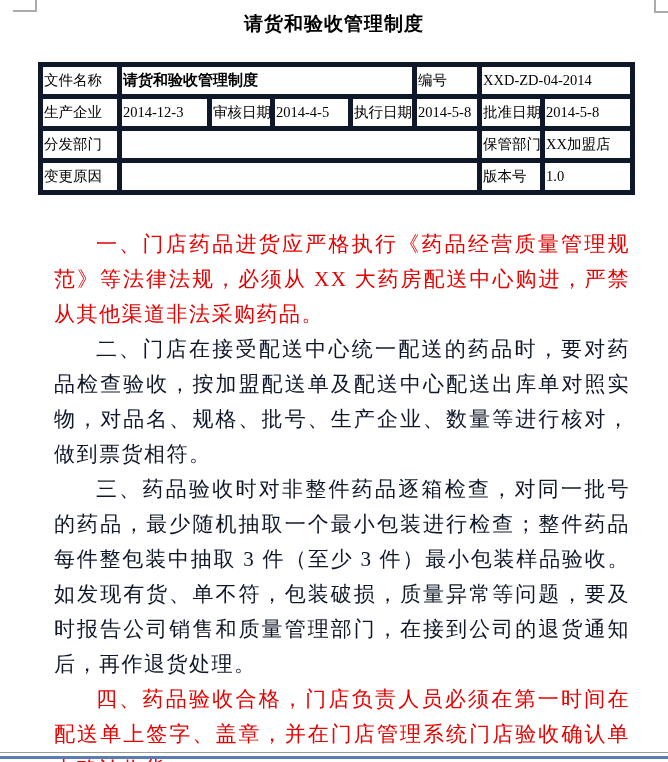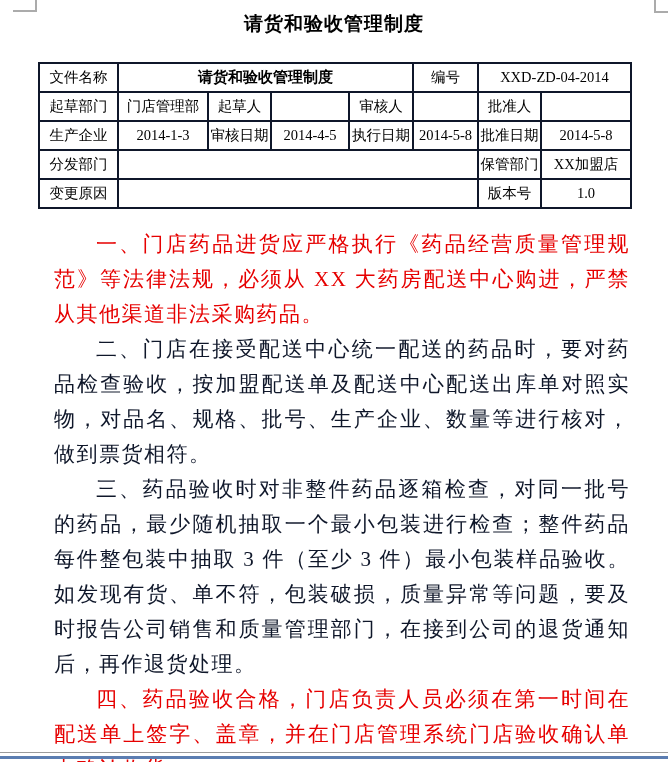--- a/index.html
+++ b/index.html
@@ -21,21 +21,21 @@
     text-align:center; font-size:19px; font-weight:bold;
     letter-spacing:1px; line-height:30px;
   }
 
   table.doc-table {
     position:absolute; left:38px; top:62px; width:592px;
     border-collapse:collapse; table-layout:fixed;
     border:2px solid #000;
   }
   .doc-table td {
-    border:2px solid #0f172a; text-align:center; vertical-align:middle;
+    border:5px solid #0f172a; vertical-align:middle;
     font-size:14.5px; padding:4px 1px; overflow:hidden; white-space:nowrap;
   }
   .doc-table tr { height:27px; }
   .doc-table tr.r1 { height:28px; }
   .doc-table td.bold { font-weight:bold; font-size:15px; }
 
   .doc-body {
     position:absolute; left:38px; top:227px; width:592px; height:535px;
     overflow:hidden;
   }
@@ -78,33 +78,23 @@
         <col style="width:63px">
         <col style="width:90px">
     </colgroup>
     <tbody>
       <tr class="r1">
         <td>文件名称</td>
         <td colspan="4" class="bold">请货和验收管理制度</td>
         <td>编号</td>
         <td colspan="2">XXD-ZD-04-2014</td>
       </tr>
-      <tr>
-        <td>起草部门</td>
-        <td>门店管理部</td>
-        <td>起草人</td>
-        <td></td>
-        <td>审核人</td>
-        <td></td>
-        <td>批准人</td>
-        <td></td>
-      </tr>
       <tr class="r1">
         <td>生产企业</td>
-        <td>2014-1-3</td>
+        <td>2014-12-3</td>
         <td>审核日期</td>
         <td>2014-4-5</td>
         <td>执行日期</td>
         <td>2014-5-8</td>
         <td>批准日期</td>
         <td>2014-5-8</td>
       </tr>
       <tr>
         <td>分发部门</td>
         <td colspan="5"></td>

